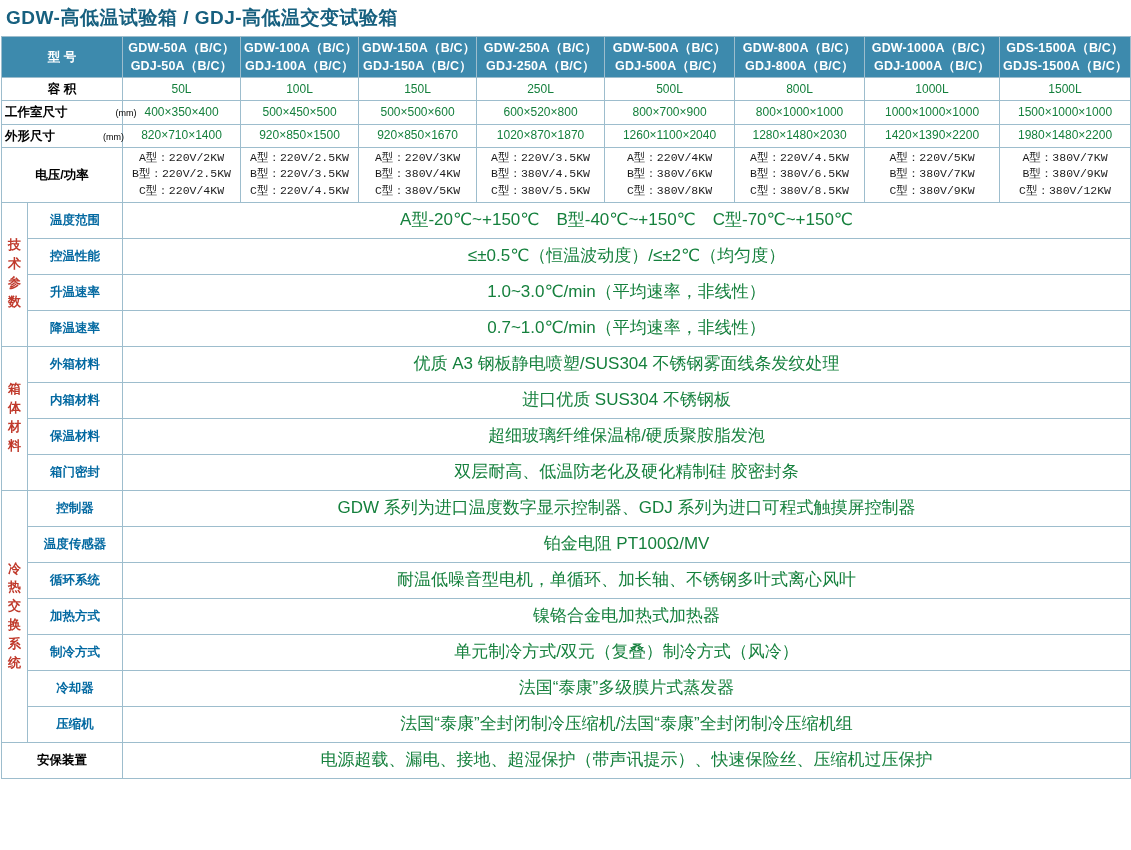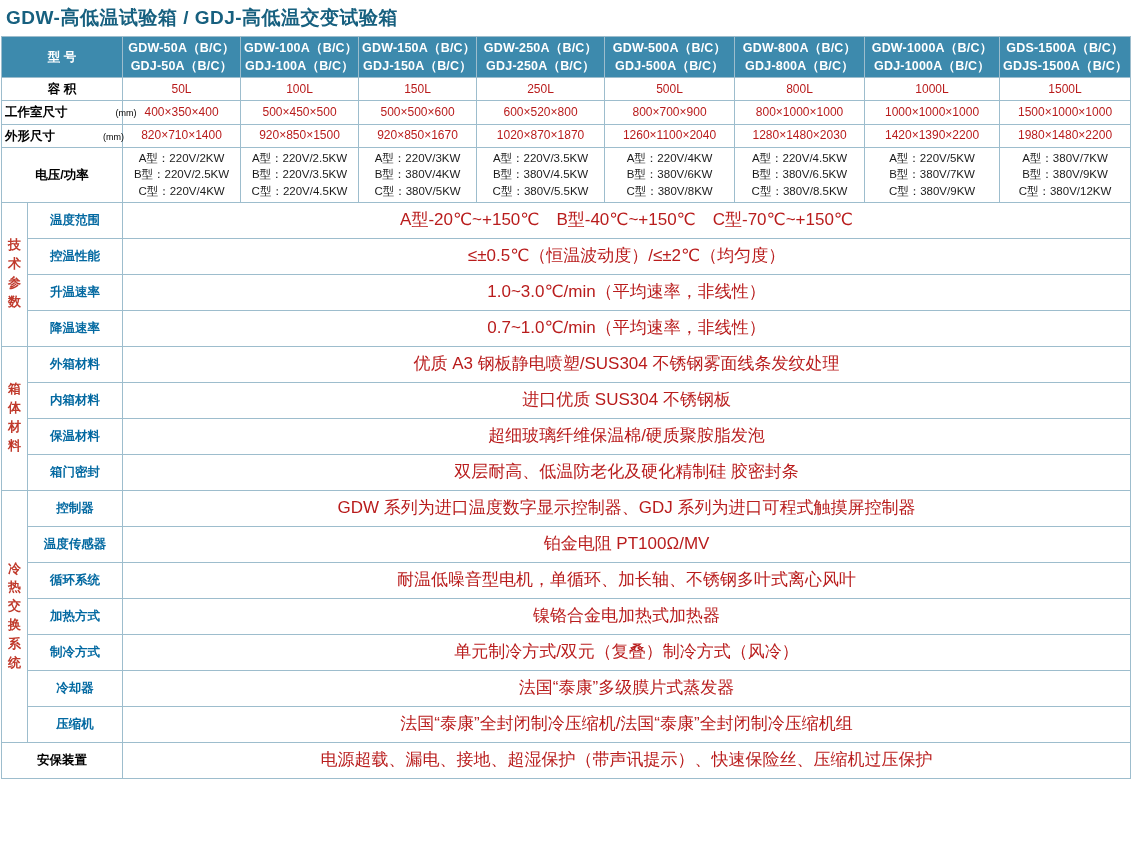--- a/index.html
+++ b/index.html
@@ -76,31 +76,32 @@
     color: #c0392b;
     font-weight: bold;
     font-size: 13px;
     line-height: 1.35;
     width: 26px;
   }
   .grp span {
     display: block;
   }
   .val {
-    color: #b91c1c;
+    color: #15803d;
   }
   .volt {
     text-align: center;
     font-size: 11.5px;
     line-height: 1.9;
     padding: 4px 2px;
   }
   .volt .l {
     display: block;
     white-space: nowrap;
+    font-family: Liberation Mono, monospace;
   }
   .tall {
     height: 36px;
   }
   .wide-note {
     font-size: 17px;
   }
   .tinyunit {
     font-size: 9px;
     font-weight: normal;

